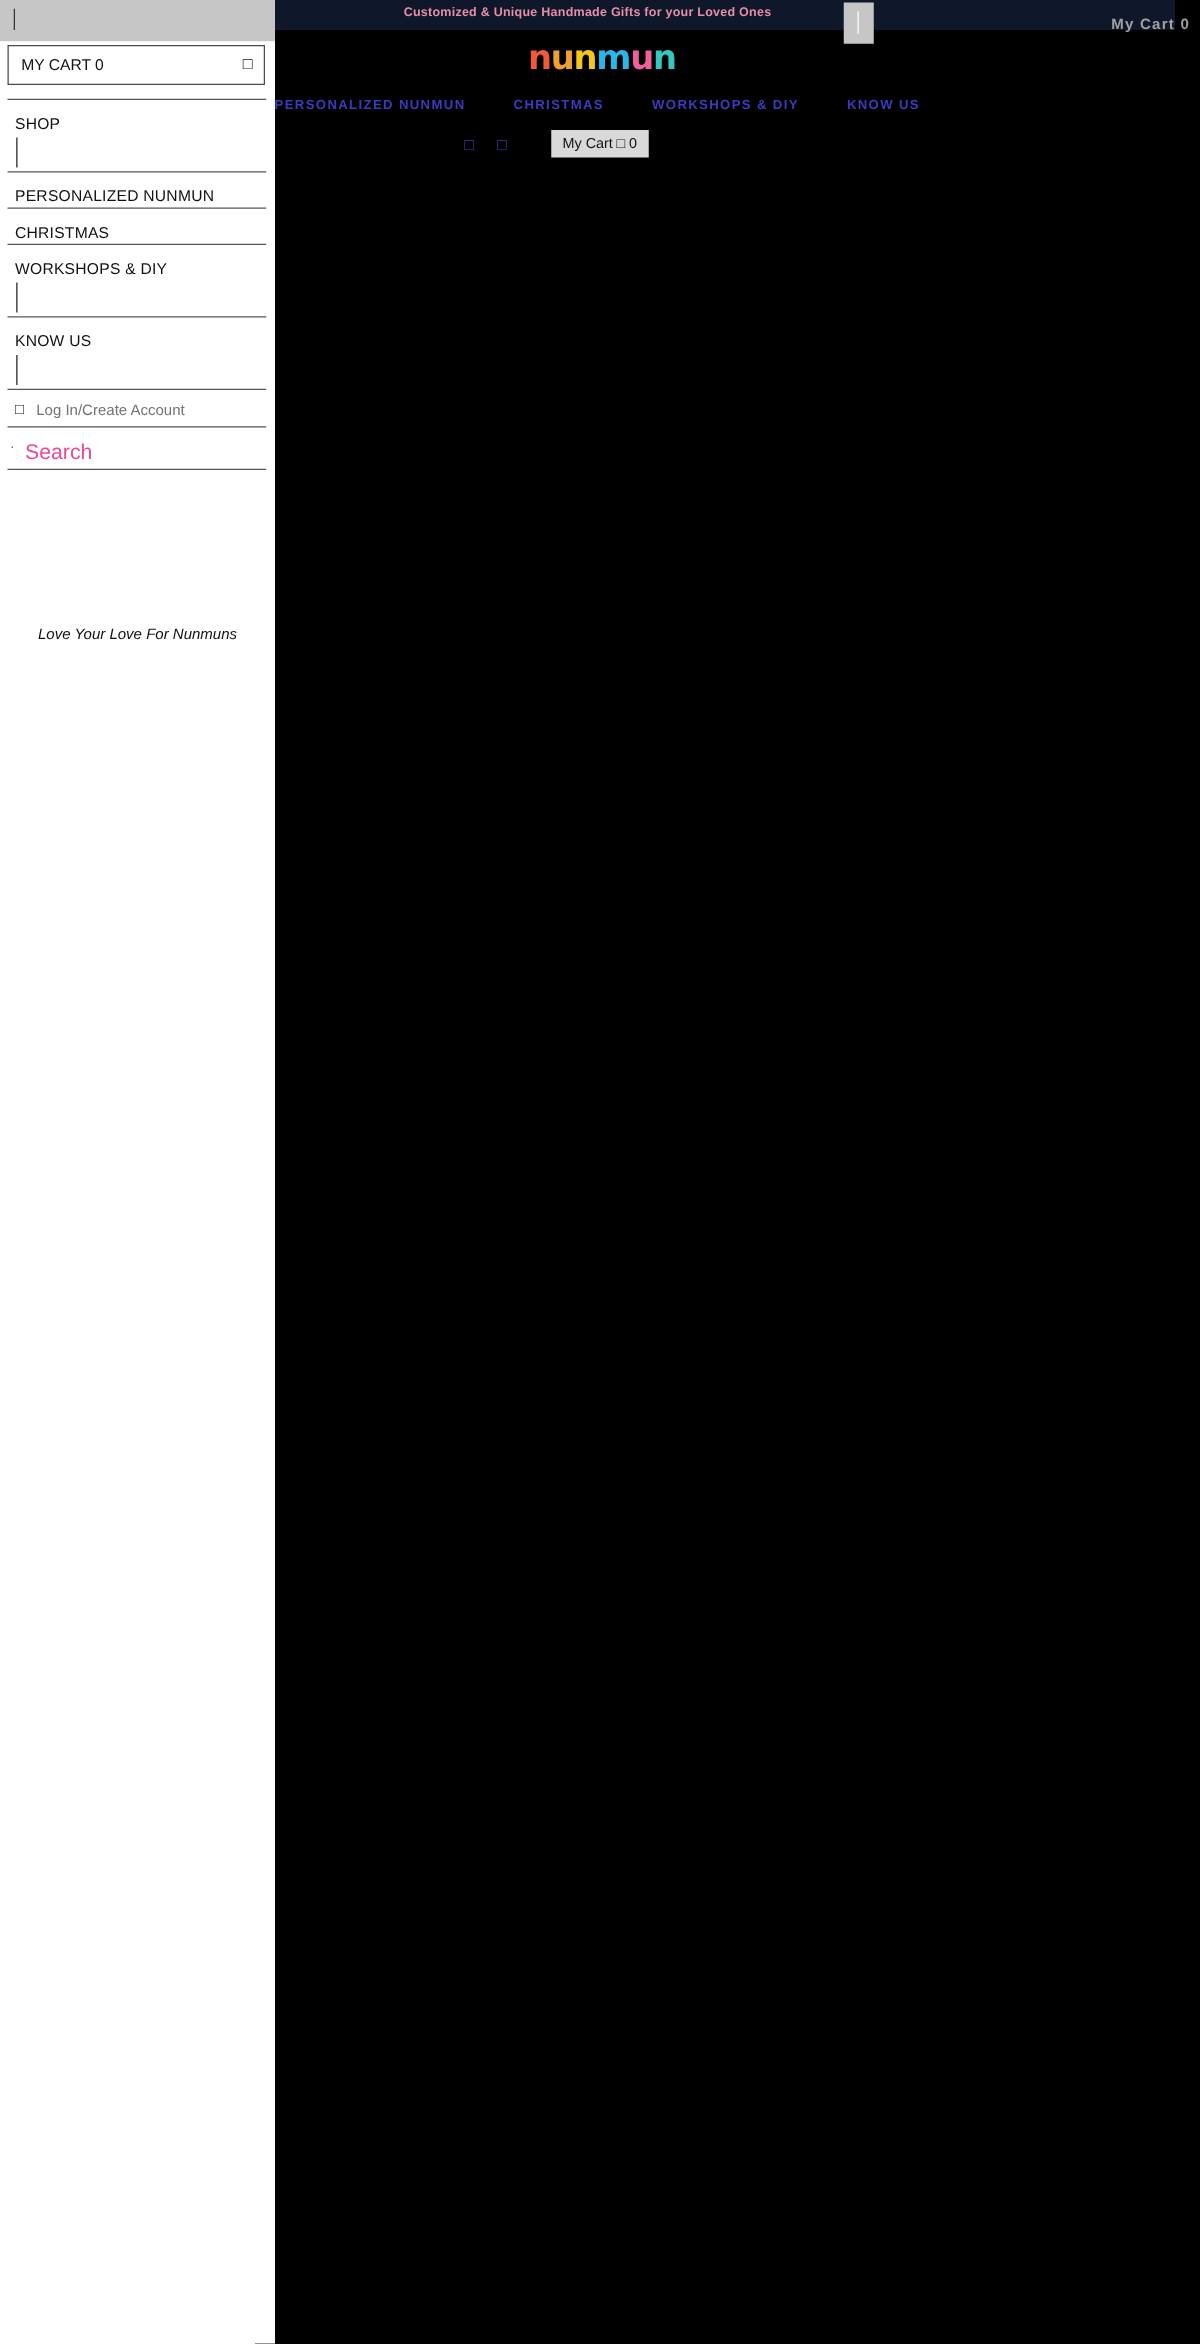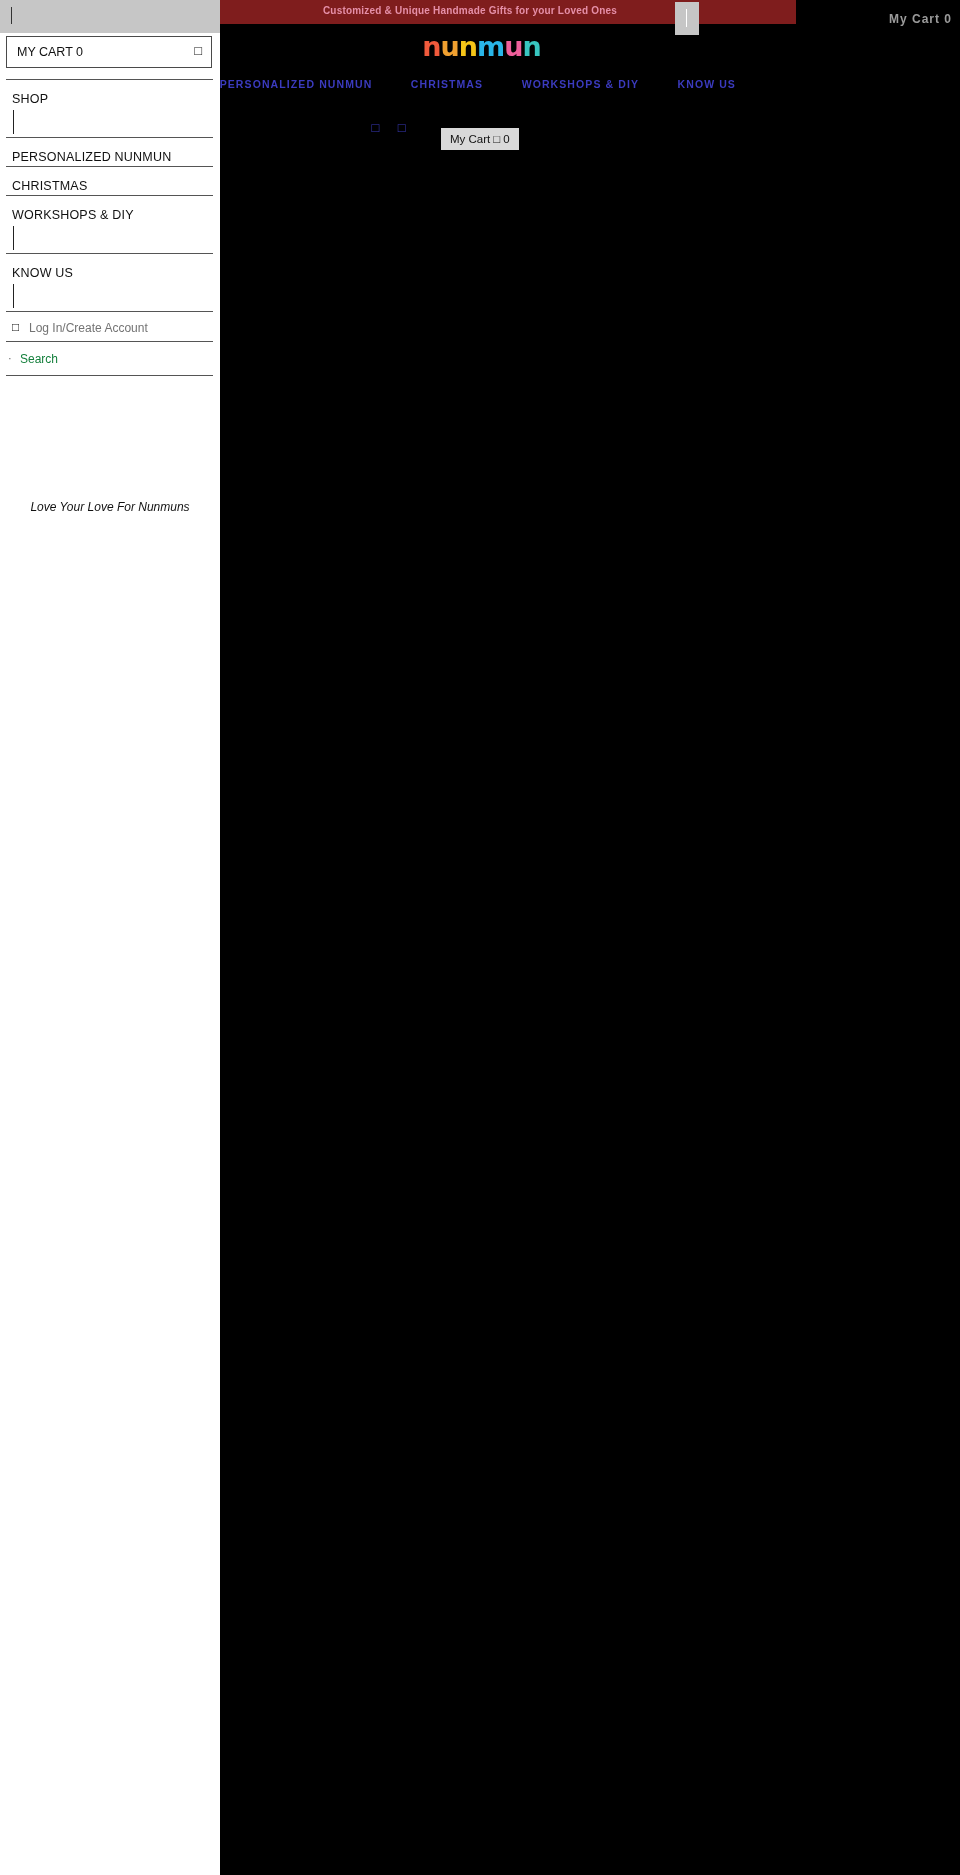--- a/index.html
+++ b/index.html
@@ -19,22 +19,22 @@
   #site {
     position: absolute;
     left: 0; top: 0;
     width: 960px; height: 1875px;
     background: #000000;
   }
 
   .topbar {
     position: absolute;
     left: 0; top: 0;
-    width: 796px; height: 24px;
-    background: #7f1d1d;
+    width: 940px; height: 24px;
+    background: #0f172a;
   }
   .topbar-text {
     position: absolute;
     left: 300px; top: 5px;
     width: 340px;
     text-align: center;
     color: #e58fa8;
     font-size: 10px;
     font-weight: bold;
     letter-spacing: 0.2px;
@@ -113,21 +113,20 @@
     vertical-align: middle;
   }
   .mycart-chip {
     display: inline-block;
     background: #d9d9d9;
     color: #111111;
     font-size: 11.5px;
     padding: 5px 9px;
     margin-left: 24px;
     vertical-align: middle;
-    margin-top: 24px;
   }
   .mycart-chip .bag { margin: 0 3px; }
 
   
   #drawer {
     position: absolute;
     left: 0; top: 0;
     width: 220px;
     height: 1875px;
     background: #ffffff;
@@ -216,22 +215,22 @@
   }
   .search-row .ic {
     position: absolute;
     left: 2px; top: 10px;
     font-size: 11px;
     color: #666666;
   }
   .search-row .slabel {
     position: absolute;
     left: 14px; top: 10px;
-    font-size: 12px;
-    color: #15803d;
+    font-size: 17px;
+    color: #ec4899;
   }
 
   .drawer-tagline {
     position: absolute;
     left: 0; top: 500px;
     width: 220px;
     text-align: center;
     font-size: 12px;
     font-style: italic;
     color: #111111;

